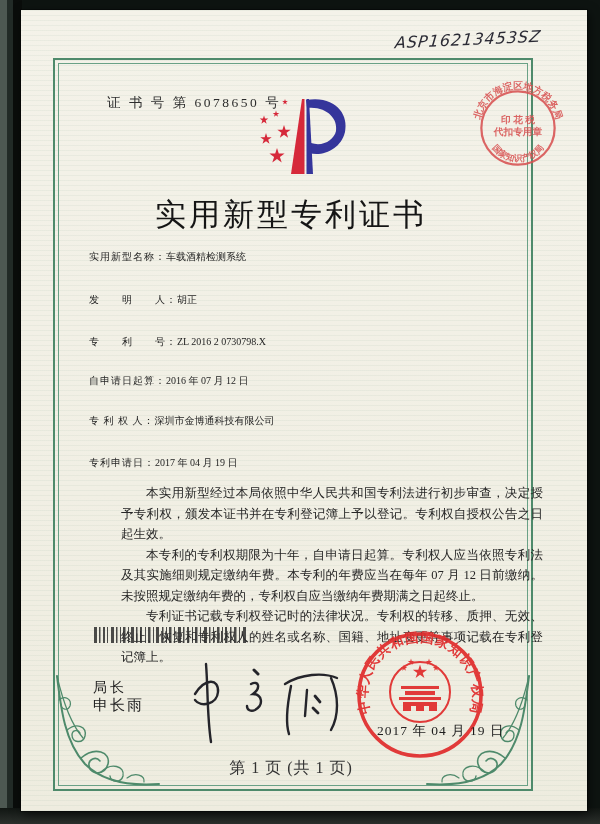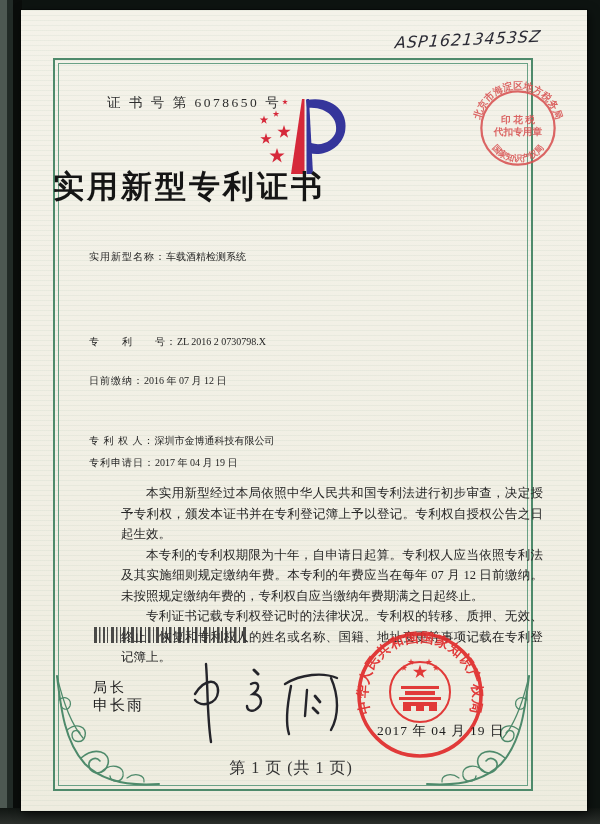--- a/index.html
+++ b/index.html
@@ -22,27 +22,27 @@
   }
   .frame-outer{position:absolute;left:32px;top:48px;width:476px;height:729px;
     border:2.5px solid #4e8a6b;}
   .frame-inner{position:absolute;left:3px;top:3px;right:3px;bottom:3px;
     border:1px solid #6aa186;}
   .cert-no{position:absolute;left:56px;top:84px;font-size:13.5px;color:#2d2d2d;
     letter-spacing:2.5px;margin-left:30px;}
   .handwritten{position:absolute;left:374px;top:20px;font-size:16px;color:#2b2b35;
     font-family:"DejaVu Sans",sans-serif;font-style:italic;transform:rotate(-2.5deg) skewX(-8deg);
     letter-spacing:1px;}
-  .title{position:absolute;left:32px;top:156px;width:476px;text-align:left;
-    font-size:31px;font-weight:700;color:#151515;letter-spacing:3px;}
+  .title{position:absolute;left:32px;top:184px;width:476px;text-align:center;
+    font-size:31px;font-weight:400;color:#151515;letter-spacing:3px;}
   .logo{position:absolute;left:236px;top:84px;}
   .tax-stamp{position:absolute;left:441px;top:62px;opacity:.88;}
   .field{position:absolute;left:68px;font-size:10px;color:#242424;white-space:nowrap;}
   .field .lab{letter-spacing:1px;}
-  .f0{top:240px}.f1{top:283px}.f2{top:325px}.f3{top:364px}.f4{top:424px}.f5{top:446px}
+  .f0{top:240px}.f1{top:283px}.f2{top:325px}.f3{top:364px}.f4{top:404px}.f5{top:446px}
   .paras{position:absolute;left:68px;top:473px;width:422px;font-size:12.5px;
     line-height:20.5px;color:#262626;text-align:justify;margin-left:32px;}
   .paras p{margin:0;text-indent:2em;}
   .barcode{position:absolute;left:73px;top:617px;}
   .director-title{position:absolute;left:72px;top:669px;font-size:14px;color:#222;letter-spacing:3px;}
   .director-name{position:absolute;left:72px;top:686px;font-size:15px;color:#222;letter-spacing:2px;}
   .signature{position:absolute;left:160px;top:640px;}
   .seal{position:absolute;left:334px;top:620px;opacity:.92;}
   .issue-date{position:absolute;left:356px;top:712px;font-size:13.5px;color:#1d1d1d;
     letter-spacing:1px;z-index:5;}
@@ -109,22 +109,23 @@
     <use href="#star" transform="translate(9,45) scale(6)" fill="#d6293a"></use>
     <use href="#star" transform="translate(27,38) scale(7)" fill="#d6293a"></use>
     <use href="#star" transform="translate(7,26) scale(4.5)" fill="#d6293a"></use>
     <use href="#star" transform="translate(19,20) scale(3.5)" fill="#d6293a"></use>
     <use href="#star" transform="translate(28,8) scale(3)" fill="#d6293a"></use>
   </svg>
 
   <div class="title">实用新型专利证书</div>
 
   <div class="field f0"><span class="lab">实用新型名称：</span><span>车载酒精检测系统</span></div>
+  <div class="field f1"><span class="lab">发　　明　　人：</span><span>胡正</span></div>
   <div class="field f2"><span class="lab">专　　利　　号：</span><span>ZL 2016 2 0730798.X</span></div>
-  <div class="field f3"><span class="lab">日前缴纳：</span><span>2016 年 07 月 12 日</span></div>
+  <div class="field f3"><span class="lab">自申请日起算：</span><span>2016 年 07 月 12 日</span></div>
   <div class="field f4"><span class="lab">专 利 权 人：</span><span>深圳市金博通科技有限公司</span></div>
   <div class="field f5"><span class="lab">专利申请日：</span><span>2017 年 04 月 19 日</span></div>
 
   <div class="paras">
     <p>本实用新型经过本局依照中华人民共和国专利法进行初步审查，决定授予专利权，颁发本证书并在专利登记簿上予以登记。专利权自授权公告之日起生效。</p>
     <p>本专利的专利权期限为十年，自申请日起算。专利权人应当依照专利法及其实施细则规定缴纳年费。本专利的年费应当在每年 07 月 12 日前缴纳。未按照规定缴纳年费的，专利权自应当缴纳年费期满之日起终止。</p>
     <p>专利证书记载专利权登记时的法律状况。专利权的转移、质押、无效、终止、恢复和专利权人的姓名或名称、国籍、地址变更等事项记载在专利登记簿上。</p>
   </div>
 
   <svg class="barcode" width="152" height="16" viewBox="0 0 152 16" fill="#2e2e2e" opacity="0.85">

